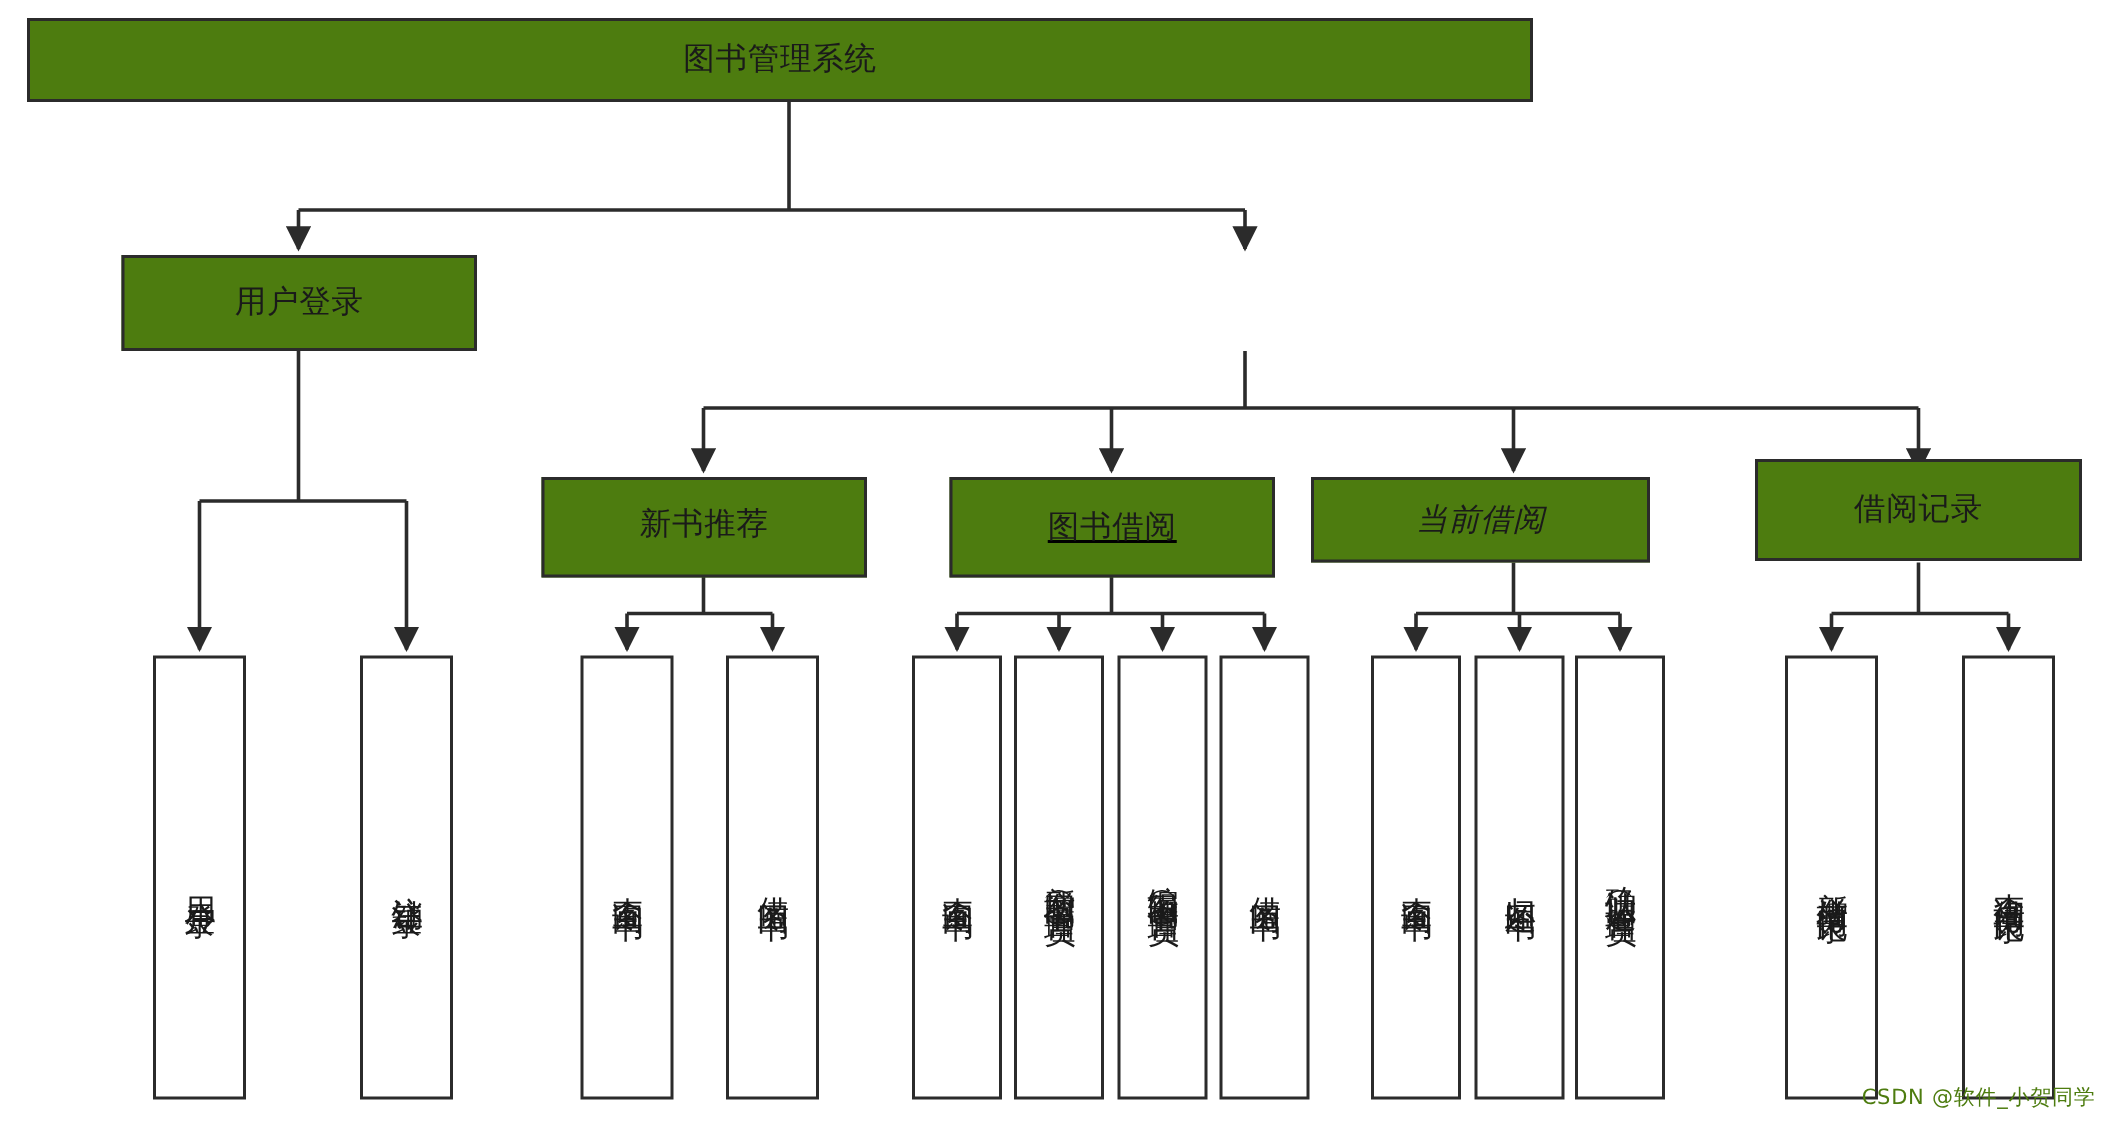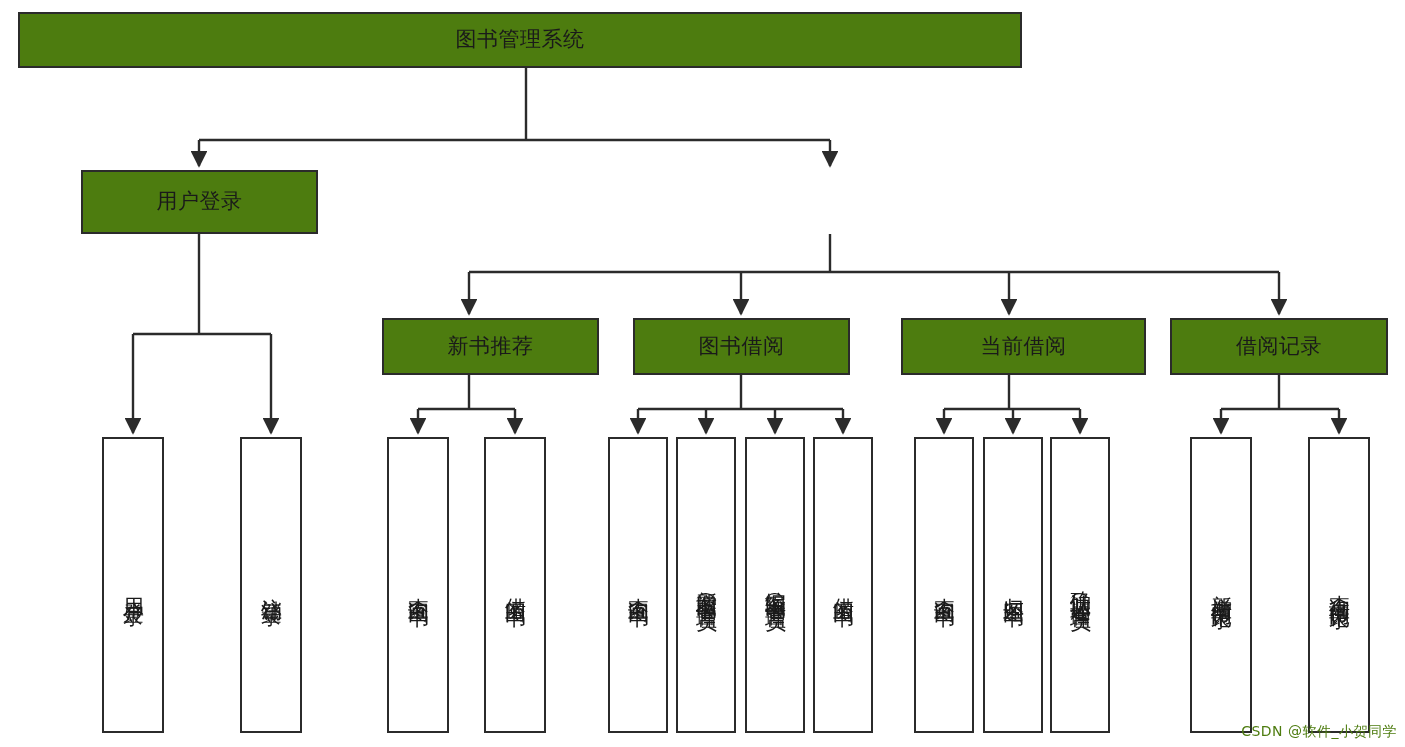--- a/index.html
+++ b/index.html
@@ -130,30 +130,30 @@
   </svg>
 
   <div class="node-box" style="left:18px; top:12px; width:1004px; height:56px;">
     <span class="node-label-h">图书管理系统</span>
   </div>
 
   <div class="node-box" style="left:81px; top:170px; width:237px; height:64px;">
     <span class="node-label-h">用户登录</span>
   </div>
 
-  <div class="node-box" style="left:382px; top:318px; width:217px; height:57px;">
+  <div class="node-box" style="left:361px; top:318px; width:217px; height:67px;font-family:Liberation Mono, monospace;">
     <span class="node-label-h">新书推荐</span>
   </div>
-  <div class="node-box" style="left:633px; top:318px; width:217px; height:57px;">
+  <div class="node-box" style="left:633px; top:318px; width:217px; height:67px;text-decoration:underline;">
     <span class="node-label-h">图书借阅</span>
   </div>
-  <div class="node-box" style="left:901px; top:318px; width:245px; height:57px;">
+  <div class="node-box" style="left:874px; top:318px; width:226px; height:57px;font-style:italic;">
     <span class="node-label-h">当前借阅</span>
   </div>
-  <div class="node-box" style="left:1170px; top:318px; width:218px; height:57px;">
+  <div class="node-box" style="left:1170px; top:306px; width:218px; height:68px;">
     <span class="node-label-h">借阅记录</span>
   </div>
 
   <div class="leaf-box" style="left:102px; top:437px; width:62px; height:296px;">
     <span class="node-label-v">用户登录</span>
   </div>
   <div class="leaf-box" style="left:240px; top:437px; width:62px; height:296px;">
     <span class="node-label-v">注销登录</span>
   </div>
 

